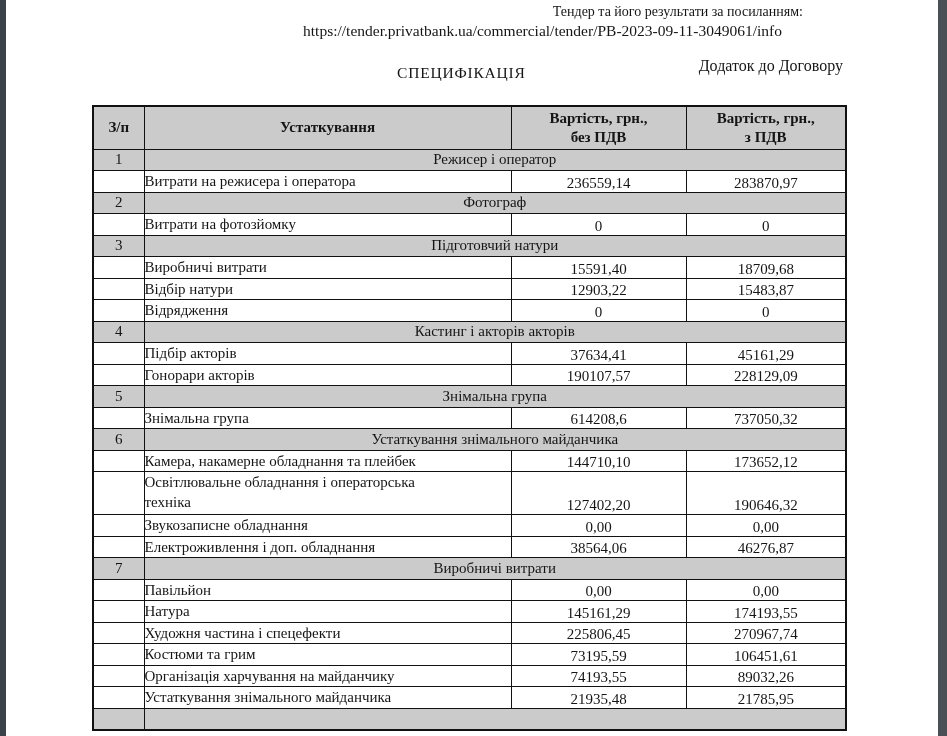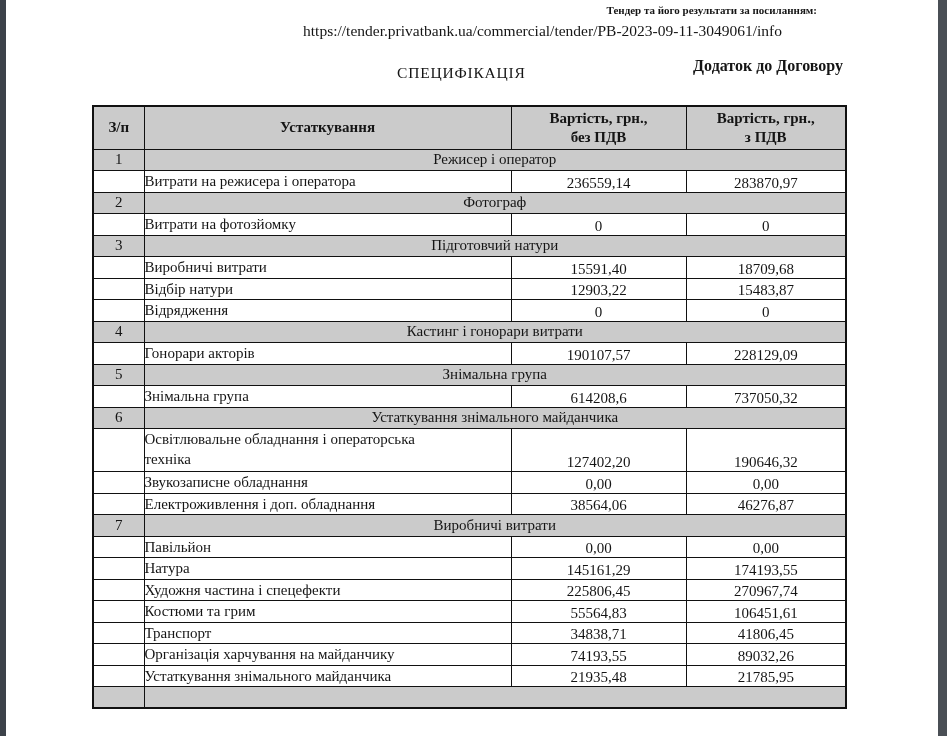--- a/index.html
+++ b/index.html
@@ -17,30 +17,30 @@
     position: absolute; left: 0; top: 0;
     width: 6px; height: 736px;
     background: #3c424a;
   }
   .edge-right {
     position: absolute; right: 0; top: 0;
     width: 9px; height: 736px;
     background: #4a4f55;
   }
   .hdr-line1 {
-    position: absolute; top: 4px; right: 130px;
-    font-size: 11px; font-weight: bold; white-space: nowrap;
+    position: absolute; top: 4px; right: 144px;
+    font-size: 14px; font-weight: normal; white-space: nowrap;
   }
   .hdr-line2 {
     position: absolute; top: 22px; right: 165px;
     font-size: 15.5px; white-space: nowrap;
   }
   .annex {
     position: absolute; top: 57px; right: 104px;
-    font-size: 16px; font-weight: bold; white-space: nowrap;
+    font-size: 16px; font-weight: normal; white-space: nowrap;
   }
   .spec-title {
     position: absolute; top: 64px; left: 397px;
     font-size: 15.5px; letter-spacing: 0.8px; white-space: nowrap;
   }
   table.spec {
     position: absolute; left: 92px; top: 105px;
     width: 753px;
     border-collapse: collapse;
     table-layout: fixed;
@@ -160,41 +160,53 @@
           <td class="cell-val">15483,87</td>
         </tr>
         <tr class="row">
           <td class="cell-num"></td>
           <td class="cell-name">Відрядження</td>
           <td class="cell-val">0</td>
           <td class="cell-val">0</td>
         </tr>
         <tr class="section">
           <td class="cell-num">4</td>
-          <td colspan="3">Кастинг і гонорари витрати</td>
+          <td colspan="3">Кастинг і акторів акторів</td>
+        </tr>
+        <tr class="row">
+          <td class="cell-num"></td>
+          <td class="cell-name">Підбір акторів</td>
+          <td class="cell-val">37634,41</td>
+          <td class="cell-val">45161,29</td>
         </tr>
         <tr class="row">
           <td class="cell-num"></td>
           <td class="cell-name">Гонорари акторів</td>
           <td class="cell-val">190107,57</td>
           <td class="cell-val">228129,09</td>
         </tr>
         <tr class="section">
           <td class="cell-num">5</td>
           <td colspan="3">Знімальна група</td>
         </tr>
         <tr class="row">
           <td class="cell-num"></td>
           <td class="cell-name">Знімальна група</td>
           <td class="cell-val">614208,6</td>
           <td class="cell-val">737050,32</td>
         </tr>
         <tr class="section">
           <td class="cell-num">6</td>
           <td colspan="3">Устаткування знімального майданчика</td>
+        </tr>
+        <tr class="row">
+          <td class="cell-num"></td>
+          <td class="cell-name">Камера, накамерне обладнання та плейбек</td>
+          <td class="cell-val">144710,10</td>
+          <td class="cell-val">173652,12</td>
         </tr>
         <tr class="row tall">
           <td class="cell-num"></td>
           <td class="cell-name">Освітлювальне обладнання і операторська
 техніка</td>
           <td class="cell-val">127402,20</td>
           <td class="cell-val">190646,32</td>
         </tr>
         <tr class="row">
           <td class="cell-num"></td>
@@ -226,28 +238,22 @@
         </tr>
         <tr class="row">
           <td class="cell-num"></td>
           <td class="cell-name">Художня частина і спецефекти</td>
           <td class="cell-val">225806,45</td>
           <td class="cell-val">270967,74</td>
         </tr>
         <tr class="row">
           <td class="cell-num"></td>
           <td class="cell-name">Костюми та грим</td>
-          <td class="cell-val">55564,83</td>
+          <td class="cell-val">73195,59</td>
           <td class="cell-val">106451,61</td>
-        </tr>
-        <tr class="row">
-          <td class="cell-num"></td>
-          <td class="cell-name">Транспорт</td>
-          <td class="cell-val">34838,71</td>
-          <td class="cell-val">41806,45</td>
         </tr>
         <tr class="row">
           <td class="cell-num"></td>
           <td class="cell-name">Організація харчування на майданчику</td>
           <td class="cell-val">74193,55</td>
           <td class="cell-val">89032,26</td>
         </tr>
         <tr class="row">
           <td class="cell-num"></td>
           <td class="cell-name">Устаткування знімального майданчика</td>

